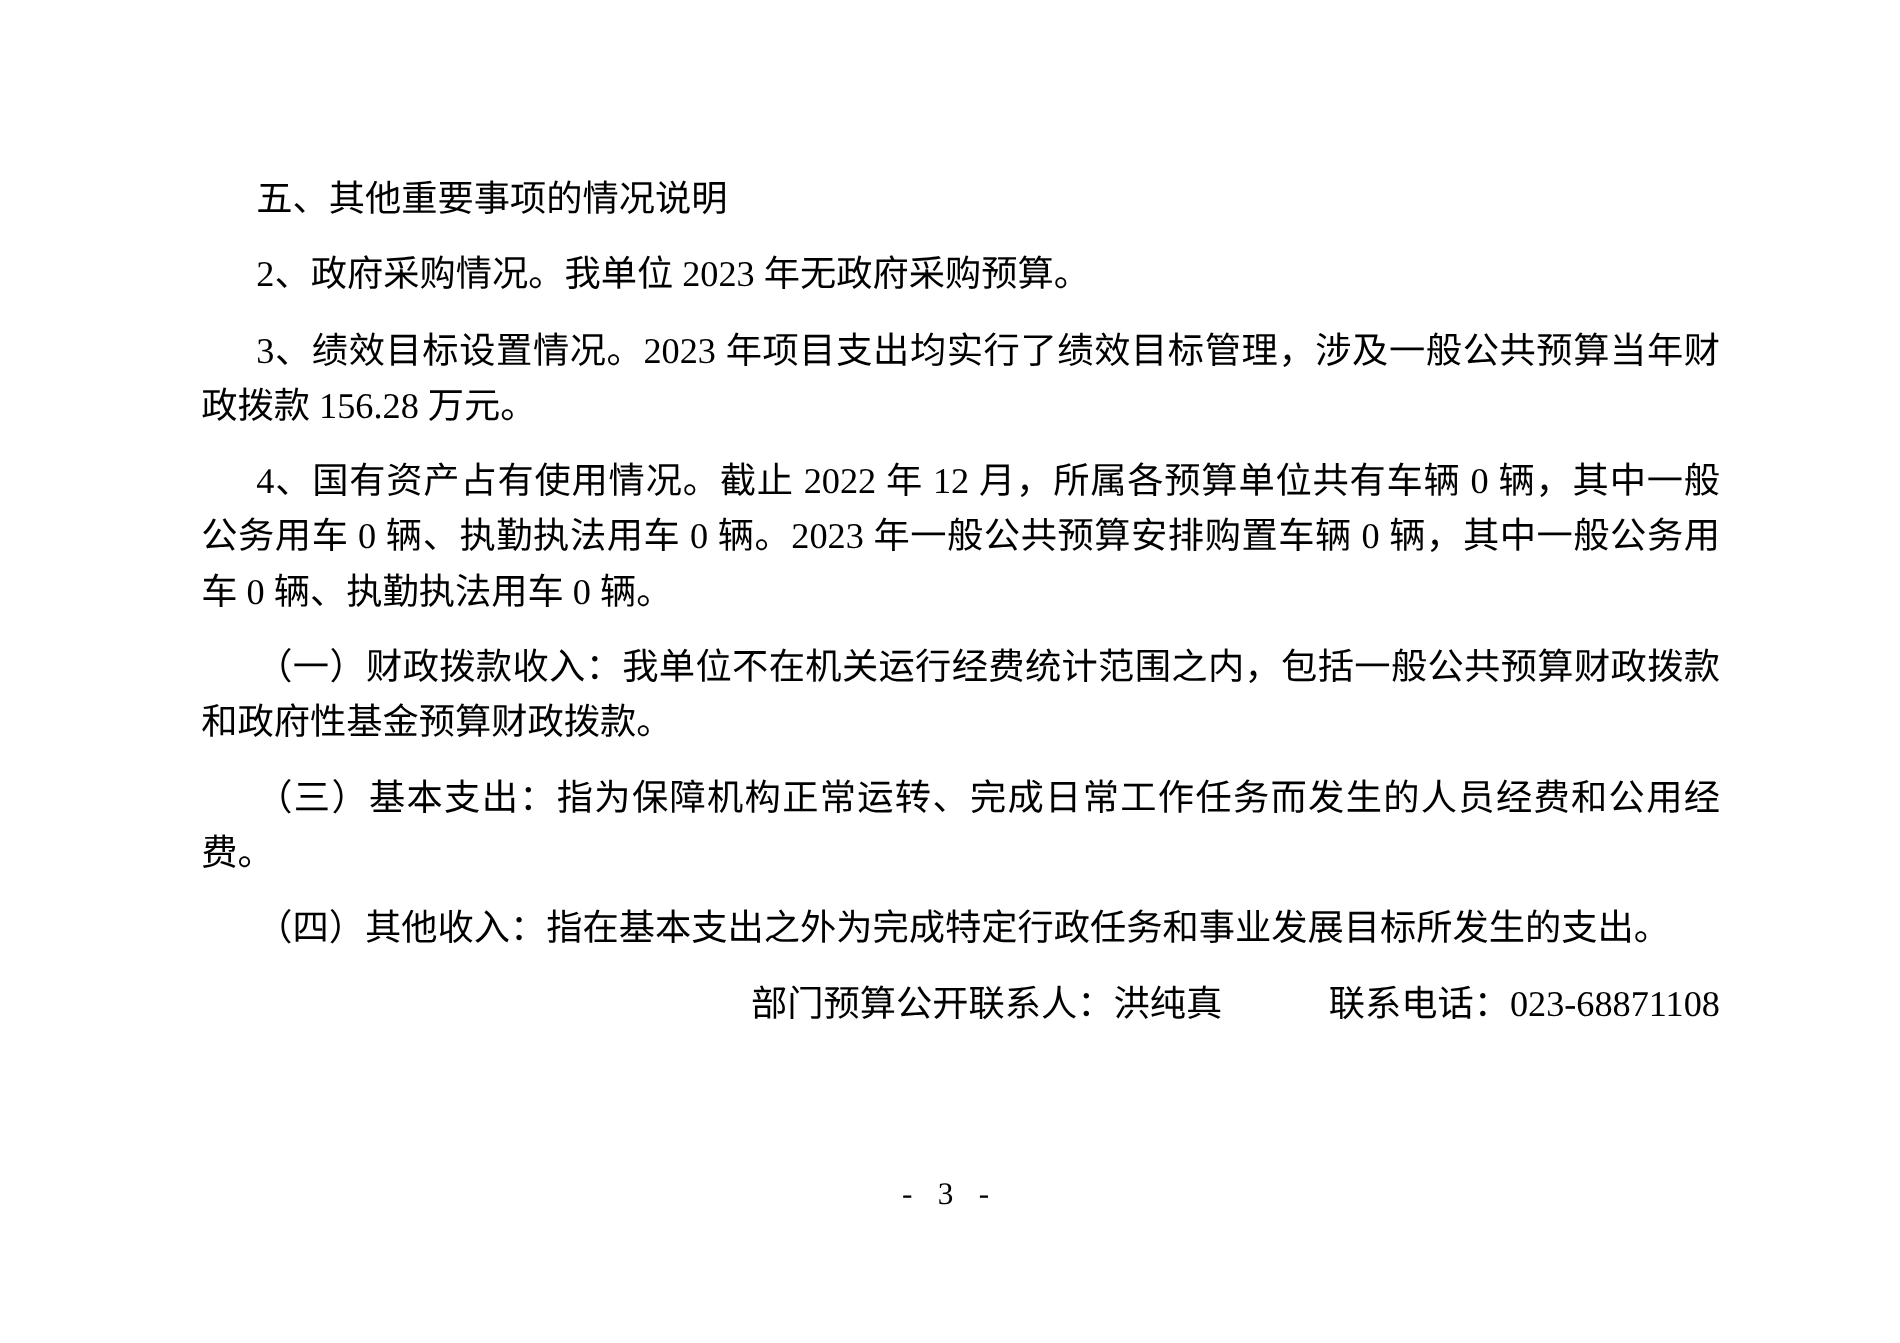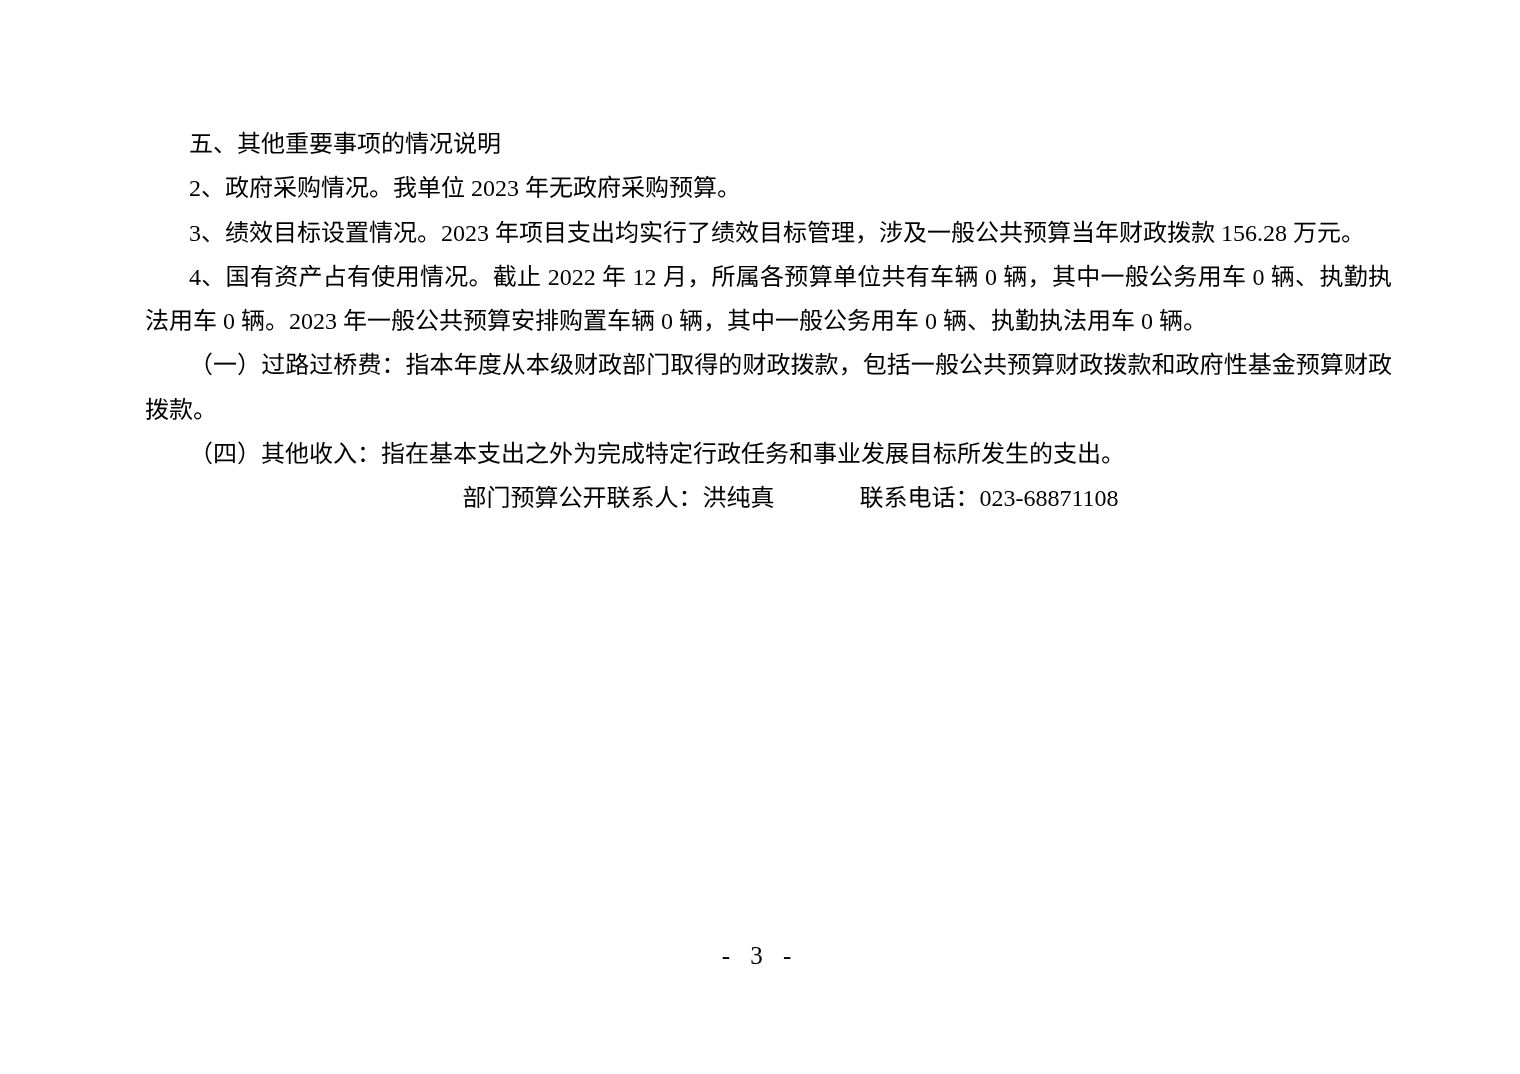--- a/index.html
+++ b/index.html
@@ -16,29 +16,29 @@
     font-family: "Liberation Serif", "DejaVu Serif", sans-serif;
     overflow: hidden;
   }
   .doc-body {
     position: absolute;
     left: 145px;
     top: 122px;
     width: 1247px;
   }
   .para {
-    margin: 0;
-    font-size: 24px;
+    margin: 16px;
+    font-size: 29px;
     line-height: 44.3px;
     text-align: justify;
     text-indent: 44px;
     word-break: break-all;
   }
   .para.contact-line {
-    text-align: center;
+    text-align: right;
   }
   .contact-gap {
     display: inline-block;
     width: 85px;
   }
   .page-footer {
     position: absolute;
     left: 0;
     top: 942px;
     width: 100%;
@@ -50,20 +50,21 @@
 </style>
 </head>
 <body>
 
 <div class="page">
   <div class="doc-body">
     <p class="para">五、其他重要事项的情况说明</p>
     <p class="para">2、政府采购情况。我单位 2023 年无政府采购预算。</p>
     <p class="para">3、绩效目标设置情况。2023 年项目支出均实行了绩效目标管理，涉及一般公共预算当年财政拨款 156.28 万元。</p>
     <p class="para">4、国有资产占有使用情况。截止 2022 年 12 月，所属各预算单位共有车辆 0 辆，其中一般公务用车 0 辆、执勤执法用车 0 辆。2023 年一般公共预算安排购置车辆 0 辆，其中一般公务用车 0 辆、执勤执法用车 0 辆。</p>
-    <p class="para">（一）过路过桥费：指本年度从本级财政部门取得的财政拨款，包括一般公共预算财政拨款和政府性基金预算财政拨款。</p>
+    <p class="para">（一）财政拨款收入：我单位不在机关运行经费统计范围之内，包括一般公共预算财政拨款和政府性基金预算财政拨款。</p>
+    <p class="para">（三）基本支出：指为保障机构正常运转、完成日常工作任务而发生的人员经费和公用经费。</p>
     <p class="para">（四）其他收入：指在基本支出之外为完成特定行政任务和事业发展目标所发生的支出。</p>
     <p class="para contact-line">
       <span>部门预算公开联系人：洪纯真</span><span class="contact-gap"></span><span>联系电话：023-68871108</span>
     </p>
   </div>
   <div class="page-footer">- 3 -</div>
 </div>
 
 </body></html>

